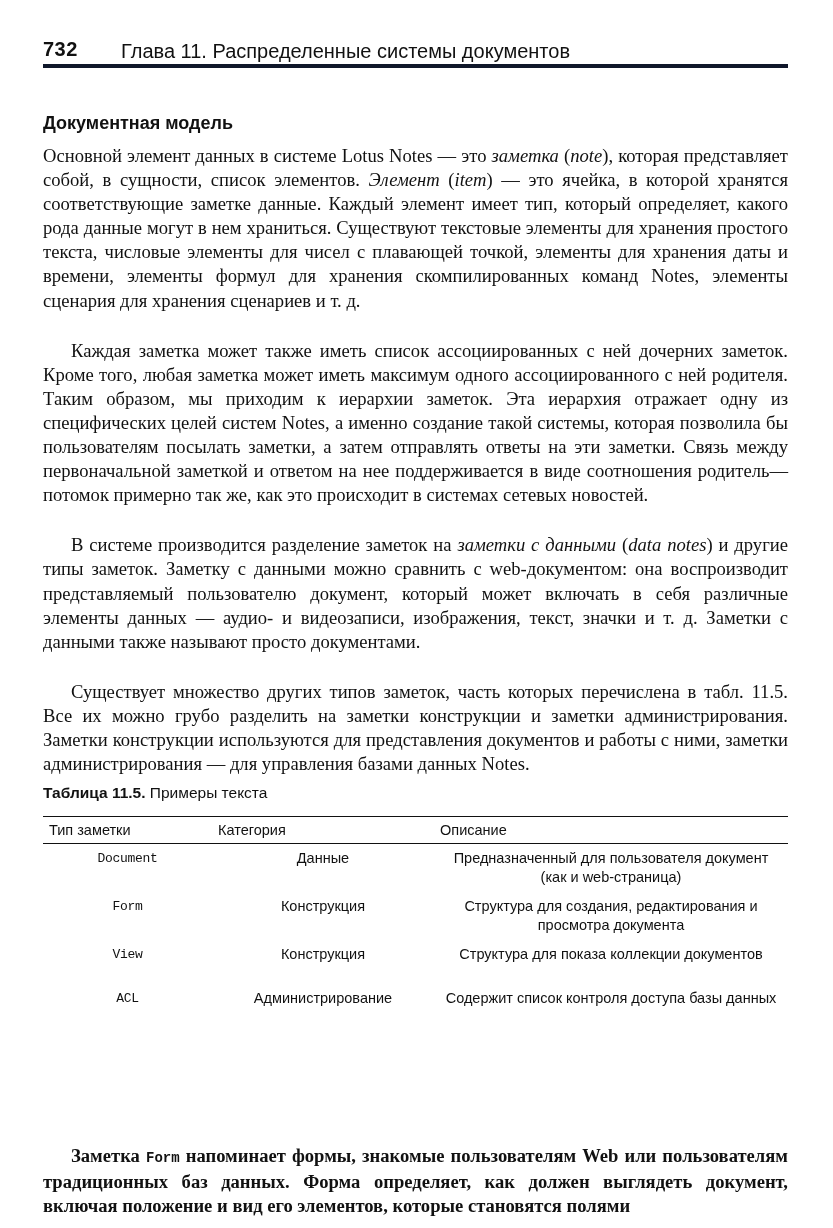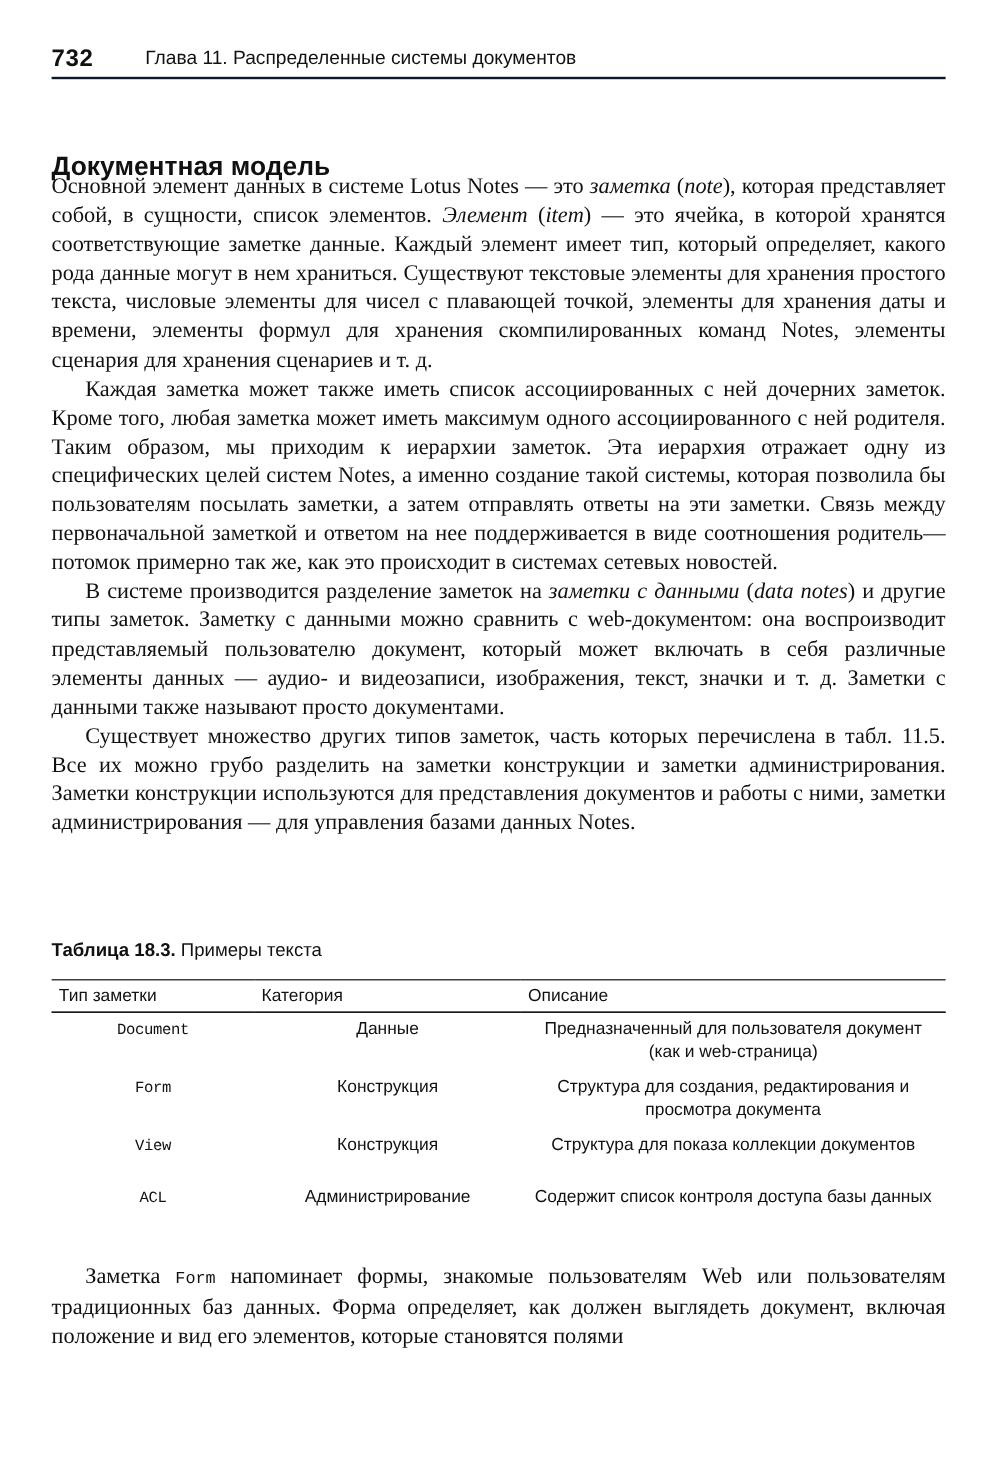--- a/index.html
+++ b/index.html
@@ -1,30 +1,30 @@
 <!DOCTYPE html>
 <html><head>
 <meta charset="utf-8">
 <style>
   html, body { margin: 0; padding: 0; background: #ffffff; }
   body { width: 833px; height: 1228px; position: relative; overflow: hidden; color: #111; }
   .page { position: absolute; left: 43px; top: 0; width: 745px; }
 
   .running-head { position: absolute; top: 38px; left: 0; width: 745px; height: 26px;
-    border-bottom: 2px solid #0f172a; font-family: "Liberation Sans", sans-serif; }
+    border-bottom: 4px solid #0f172a; font-family: "Liberation Sans", sans-serif; }
   .page-num { position: absolute; left: 0; top: 0; font-weight: bold; font-size: 20px; letter-spacing: 0.5px; }
-  .chapter { position: absolute; left: 78px; top: 2px; font-size: 16px; }
+  .chapter { position: absolute; left: 78px; top: 2px; font-size: 20px; }
 
-  .section-title { position: absolute; top: 126px; left: 0; font-family: "Liberation Sans", sans-serif;
-    font-weight: bold; font-size: 22px; }
+  .section-title { position: absolute; top: 113px; left: 0; font-family: "Liberation Sans", sans-serif;
+    font-weight: bold; font-size: 18px; }
 
   .body-text { position: absolute; left: 0; width: 745px; font-family: "Liberation Serif", serif;
     font-size: 18.6px; line-height: 24.1px; text-align: justify; }
   .body-text p { margin: 0; text-indent: 0; }
-  .body-text p.indent { text-indent: 28px; }
+  .body-text p.indent { text-indent: 28px; margin-top: 26px; }
   .body-text em { font-style: italic; }
   .mono { font-family: "Liberation Mono", monospace; font-size: 14px; }
 
   .table-caption { position: absolute; top: 784px; left: 0; font-family: "Liberation Sans", sans-serif; font-size: 15.5px; }
   .table-caption b { font-weight: bold; }
 
   table.notes { position: absolute; top: 816px; left: 0; width: 745px; border-collapse: collapse;
     font-family: "Liberation Sans", sans-serif; font-size: 14.5px; }
   table.notes thead th { text-align: left; font-weight: normal; padding: 4px 6px 4px 6px; height: 18px;
     border-top: 1.5px solid #111; border-bottom: 1.5px solid #111; }
@@ -47,21 +47,21 @@
 
   <div class="section-title">Документная модель</div>
 
   <div class="body-text" style="top:144px;">
     <p><span>Основной элемент данных в системе Lotus Notes — это </span><em>заметка</em><span> (</span><em>note</em><span>), которая представляет собой, в сущности, список элементов. </span><em>Элемент</em><span> (</span><em>item</em><span>) — это ячейка, в которой хранятся соответствующие заметке данные. Каждый элемент имеет тип, который определяет, какого рода данные могут в нем храниться. Существуют текстовые элементы для хранения простого текста, числовые элементы для чисел с плавающей точкой, элементы для хранения даты и времени, элементы формул для хранения скомпилированных команд Notes, элементы сценария для хранения сценариев и т. д.</span></p>
     <p class="indent">Каждая заметка может также иметь список ассоциированных с ней дочерних заметок. Кроме того, любая заметка может иметь максимум одного ассоциированного с ней родителя. Таким образом, мы приходим к иерархии заметок. Эта иерархия отражает одну из специфических целей систем Notes, а именно создание такой системы, которая позволила бы пользователям посылать заметки, а затем отправлять ответы на эти заметки. Связь между первоначальной заметкой и ответом на нее поддерживается в виде соотношения родитель—потомок примерно так же, как это происходит в системах сетевых новостей.</p>
     <p class="indent"><span>В системе производится разделение заметок на </span><em>заметки с данными</em><span> (</span><em>data notes</em><span>) и другие типы заметок. Заметку с данными можно сравнить с web-документом: она воспроизводит представляемый пользователю документ, который может включать в себя различные элементы данных — аудио- и видеозаписи, изображения, текст, значки и т. д. Заметки с данными также называют просто документами.</span></p>
     <p class="indent">Существует множество других типов заметок, часть которых перечислена в табл. 11.5. Все их можно грубо разделить на заметки конструкции и заметки администрирования. Заметки конструкции используются для представления документов и работы с ними, заметки администрирования — для управления базами данных Notes.</p>
   </div>
 
-  <div class="table-caption"><b>Таблица 18.3.</b><span> Примеры текста</span></div>
+  <div class="table-caption"><b>Таблица 11.5.</b><span> Примеры текста</span></div>
 
   <table class="notes">
     <thead>
       <tr>
         <th class="col1">Тип заметки</th>
         <th class="col2">Категория</th>
         <th>Описание</th>
       </tr>
     </thead>
     <tbody>
@@ -81,17 +81,17 @@
         <td>Структура для показа коллекции документов</td>
       </tr>
       <tr>
         <td class="type">ACL</td>
         <td>Администрирование</td>
         <td>Содержит список контроля доступа базы данных</td>
       </tr>
     </tbody>
   </table>
 
-  <div class="body-text" style="top:1052px;">
+  <div class="body-text" style="top:1118px;font-weight:bold;">
     <p class="indent"><span>Заметка </span><span class="mono">Form</span><span> напоминает формы, знакомые пользователям Web или пользователям традиционных баз данных. Форма определяет, как должен выглядеть документ, включая положение и вид его элементов, которые становятся полями</span></p>
   </div>
 
 </div>
 
 </body></html>

